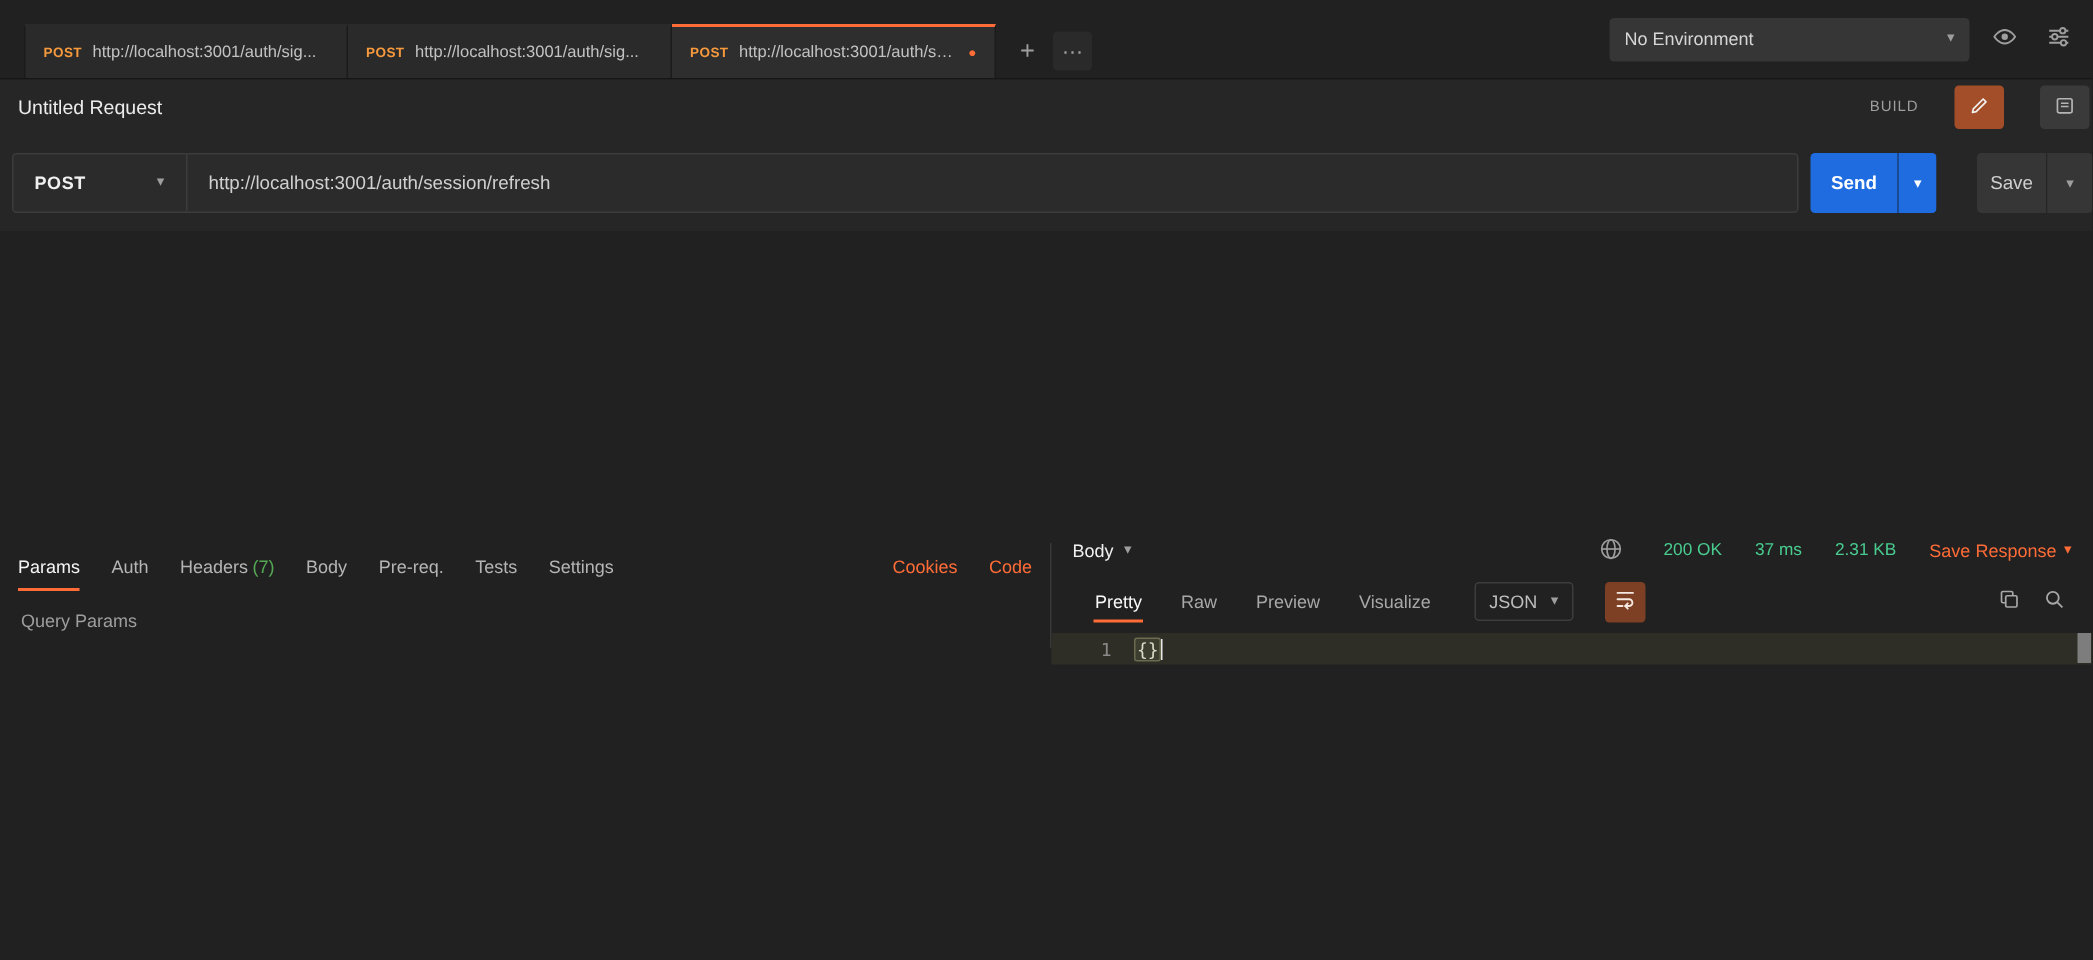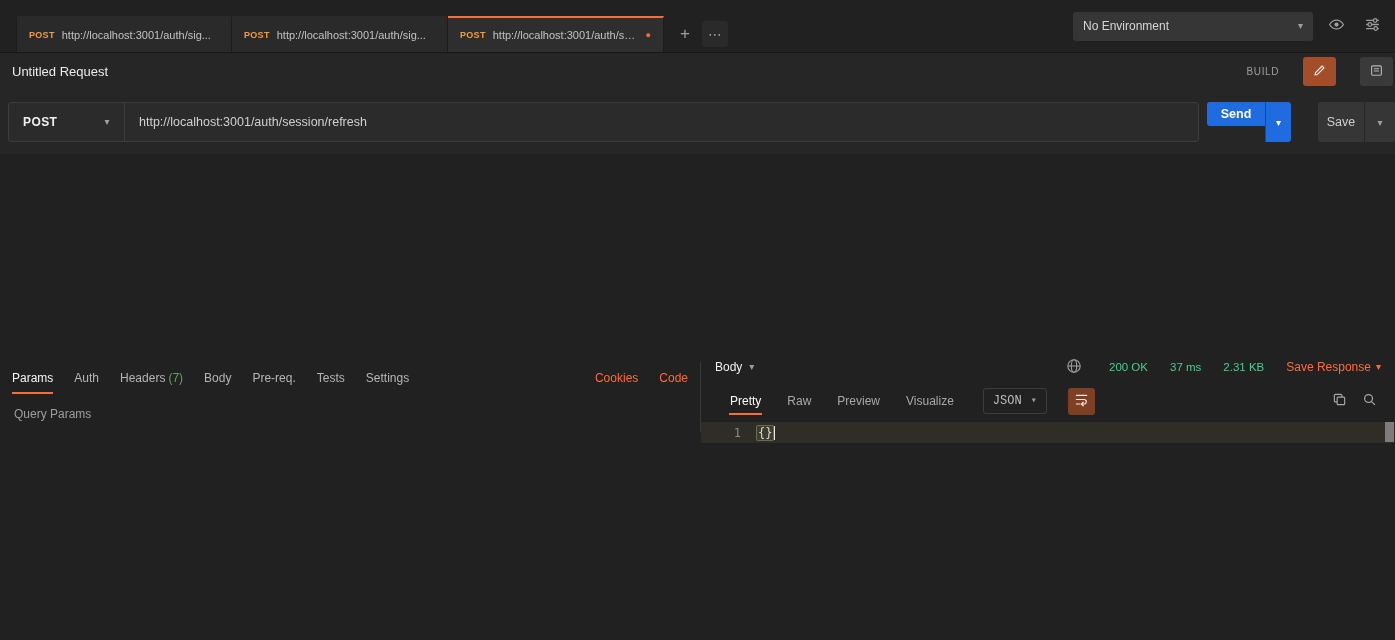--- a/index.html
+++ b/index.html
@@ -31,21 +31,21 @@
   .hdr-btn { width:33px; height:29px; border-radius:3px; display:flex; align-items:center; justify-content:center; cursor:pointer; }
   .hdr-btn.edit { background:#a34e28; }
   .hdr-btn.docs { background:#3a3a3a; }
 
   
   .url-row { height:64px; flex:0 0 auto; background:#262626; display:flex; align-items:center; padding-left:8px; }
   .url-box { flex:1; height:40px; background:#2b2b2b; border:1px solid #3c3c3c; border-radius:3px; display:flex; align-items:stretch; min-width:0; }
   .method-select { width:116px; display:flex; align-items:center; justify-content:space-between; padding:0 14px; border-right:1px solid #3c3c3c; color:#f0f0f0; font-weight:700; letter-spacing:.4px; cursor:pointer; }
   .url-input { flex:1; background:transparent; border:none; outline:none; color:#d0d0d0; font-size:12.5px; padding:0 14px; font-family:inherit; }
   .send-group { display:flex; margin-left:8px; }
-  .send-main { width:58px; height:24px; background:#1f6ce0; color:#fff; border:none; font-size:12.5px; font-weight:600; border-radius:3px 0 0 3px; cursor:pointer; font-family:inherit; }
+  .send-main { width:58px; height:40px; background:#1f6ce0; color:#fff; border:none; font-size:12.5px; font-weight:600; border-radius:3px 0 0 3px; cursor:pointer; font-family:inherit; }
   .send-caret { width:26px; height:40px; background:#1f6ce0; border:none; border-left:1px solid rgba(0,0,0,.3); border-radius:0 3px 3px 0; color:#fff; font-size:10px; cursor:pointer; }
   .save-group { display:flex; margin-left:27px; }
   .save-main { width:46px; height:40px; background:#363636; color:#cfcfcf; border:none; border-radius:3px 0 0 3px; font-size:12.5px; cursor:pointer; font-family:inherit; }
   .save-caret { width:31px; height:40px; background:#363636; border:none; border-left:1px solid #262626; color:#9e9e9e; font-size:10px; border-radius:0 3px 3px 0; cursor:pointer; }
 
   
   .main { flex:1; min-height:0; display:flex; background:#212121;align-items:center; }
   .left-panel { width:701px; flex:0 0 auto; border-right:1px solid #383838; display:flex; flex-direction:column; }
   .right-panel { flex:1; min-width:0; display:flex; flex-direction:column; position:relative; }
 
@@ -81,21 +81,21 @@
   .body-dd { display:flex; align-items:center; gap:7px; color:#f0f0f0; cursor:pointer; }
   .resp-meta { margin-left:auto; display:flex; align-items:center; gap:22px; }
   .mgreen { color:#49cc90; font-size:11.5px; }
   .save-resp { display:flex; align-items:center; gap:5px; font-size:12px; }
   .save-resp .caret { color:#ff6c37; }
 
   .resp-toolbar { height:36px; flex:0 0 auto; display:flex; align-items:center; padding:0 14px 0 18px; gap:4px; }
   .vtab { padding:6px 11px; color:#a8a8a8; cursor:pointer; position:relative; }
   .vtab.active { color:#fafafa; }
   .vtab.active::after { content:""; position:absolute; left:10px; right:10px; bottom:-1px; height:2px; background:#ff6c37; }
-  .json-dd { margin-left:14px; display:flex; align-items:center; gap:9px; padding:5px 9px; border:1px solid #3d3d3d; border-radius:3px; color:#bdbdbd; cursor:pointer;font-family:Liberation Mono, monospace; }
+  .json-dd { margin-left:14px; display:flex; align-items:center; gap:9px; padding:5px 9px; border:1px solid #3d3d3d; border-radius:3px; color:#bdbdbd; cursor:pointer; }
   .wrap-btn { margin-left:17px; width:27px; height:27px; background:#7d4024; border-radius:3px; display:flex; align-items:center; justify-content:center; cursor:pointer; }
   .toolbar-right { margin-left:auto; display:flex; align-items:center; gap:6px; }
   .toolbar-right .icon-btn { width:24px; height:24px; }
 
   .code-area { flex:1; position:relative; font-family:"DejaVu Sans Mono","Liberation Mono",monospace; font-size:12px; padding-top:3px; }
   .code-line { display:flex; align-items:center; height:21px; background:#2e2e26; }
   .ln { width:56px; flex:0 0 auto; text-align:right; padding-right:16px; color:#8a8a8a; }
   .brace { color:#dcdcc8; background:#3c3c2f; box-shadow:0 0 0 1px #6b6b50; padding:0 1px; border-radius:1px; }
   .cursor { width:1px; height:14px; background:#e8e8e8; margin-left:1px; }
   .sb-thumb { position:absolute; top:3px; right:1px; width:9px; height:20px; background:#7d7d7d; cursor:pointer; }

